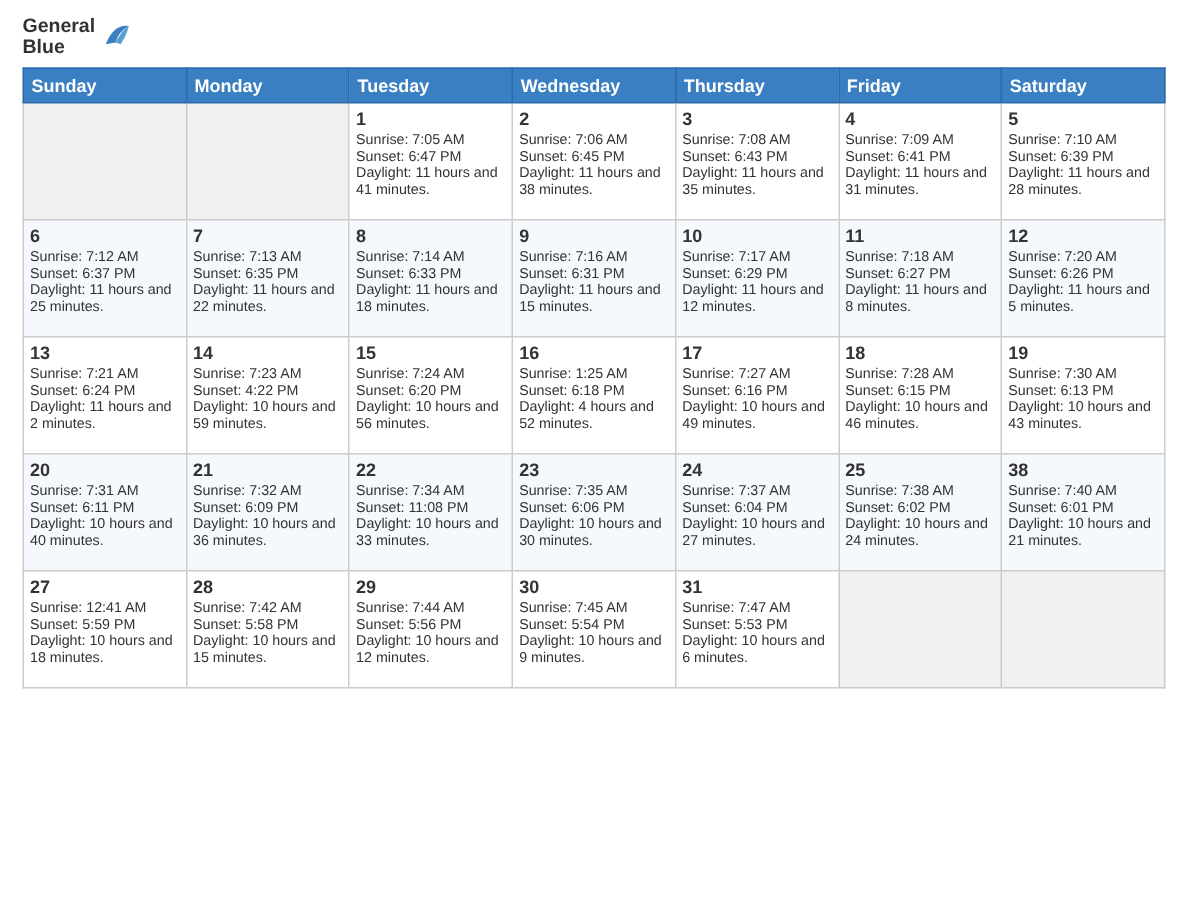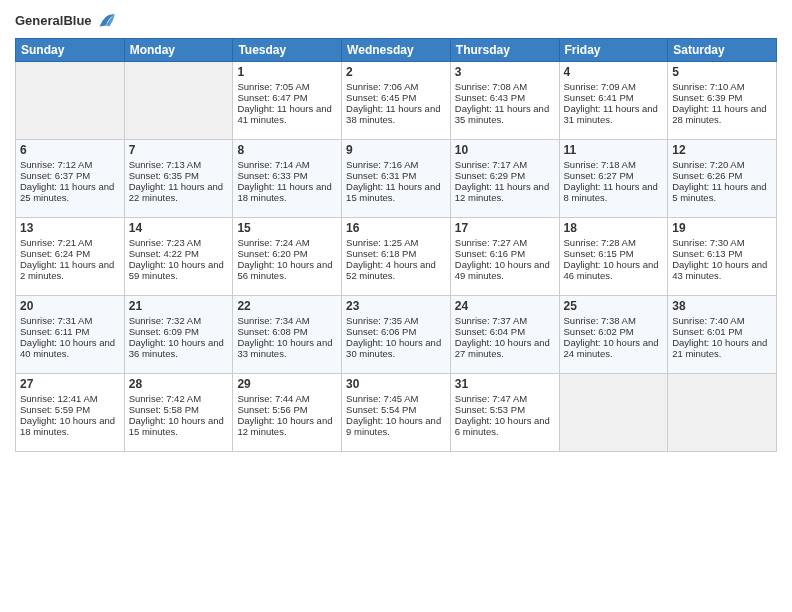--- a/index.html
+++ b/index.html
@@ -20,21 +20,21 @@
       align-items: flex-start;
       justify-content: space-between;
       margin-bottom: 6px;
     }
     .logo-area {
       display: flex;
       align-items: center;
     }
     .logo-text {
       display: flex;
-      flex-direction: row;
+      flex-direction: column;
       font-size: 13px;
       font-weight: bold;
       color: #333;
       line-height: 1.1;
     }
     .logo-bird {
       width: 22px;
       height: 22px;
       margin-left: 2px;
     }
@@ -248,21 +248,21 @@
           </td>
           <td>
             <span class="day-number">21</span>
             <div>Sunrise: 7:32 AM</div>
             <div>Sunset: 6:09 PM</div>
             <div>Daylight: 10 hours and 36 minutes.</div>
           </td>
           <td>
             <span class="day-number">22</span>
             <div>Sunrise: 7:34 AM</div>
-            <div>Sunset: 6:08 PM</div>
+            <div>Sunset: 11:08 PM</div>
             <div>Daylight: 10 hours and 33 minutes.</div>
           </td>
           <td>
             <span class="day-number">23</span>
             <div>Sunrise: 7:35 AM</div>
             <div>Sunset: 6:06 PM</div>
             <div>Daylight: 10 hours and 30 minutes.</div>
           </td>
           <td>
             <span class="day-number">24</span>

